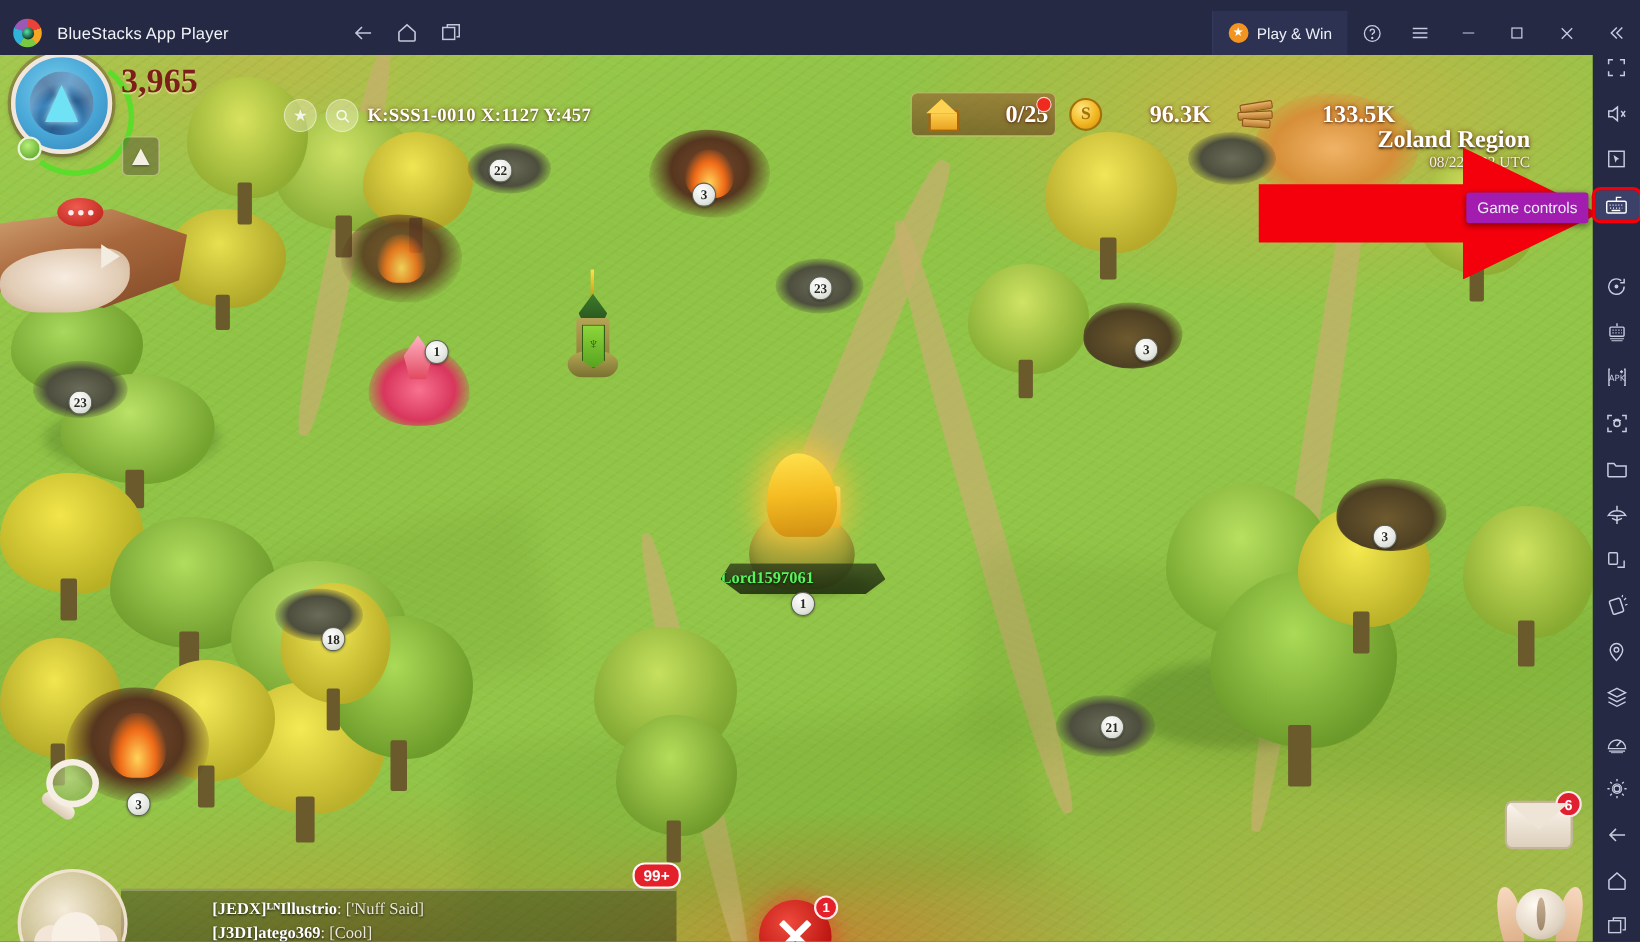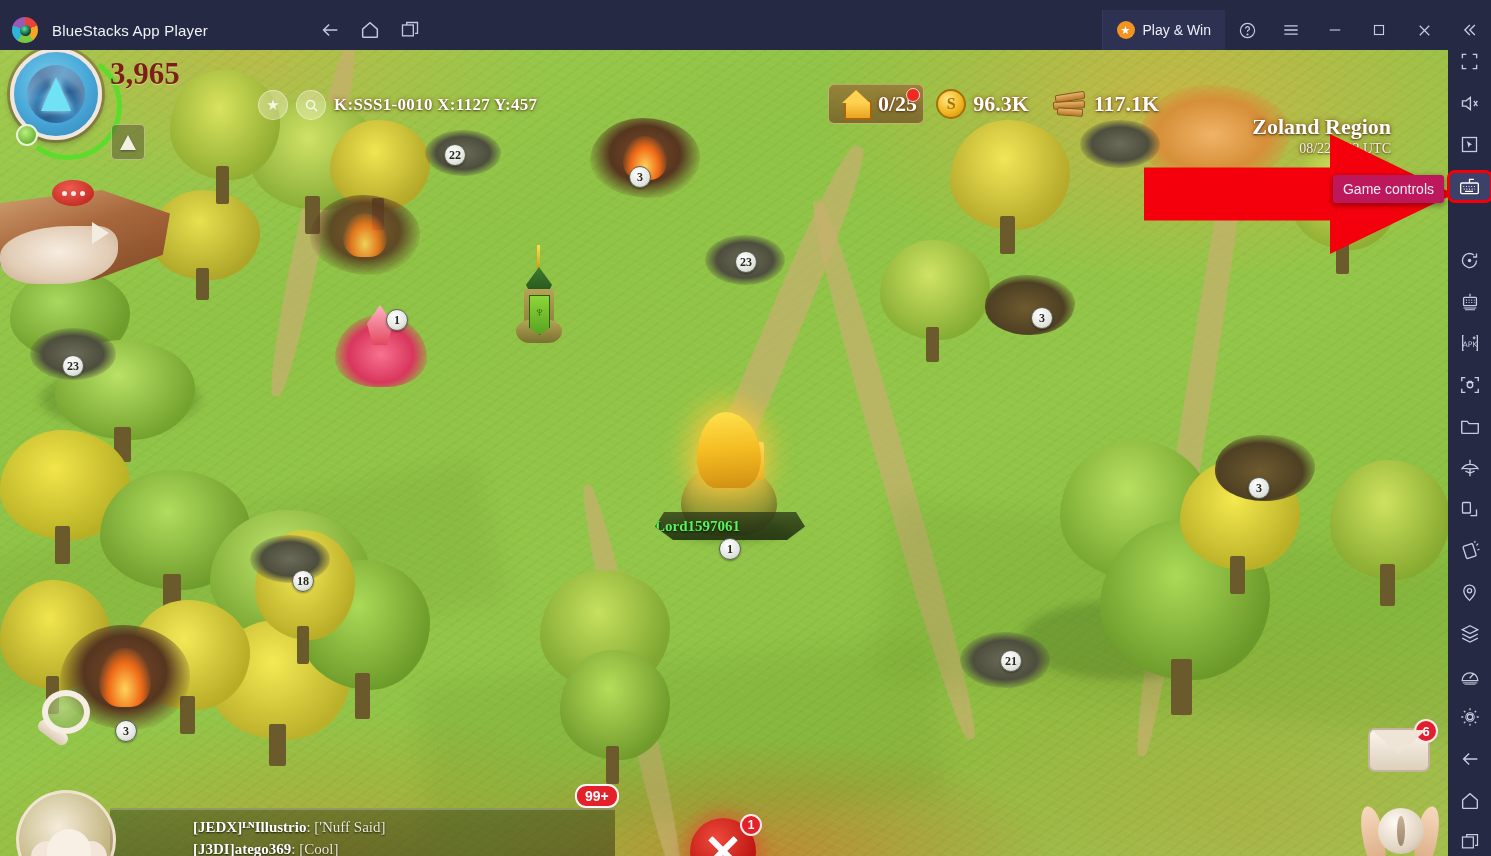--- a/index.html
+++ b/index.html
@@ -242,20 +242,21 @@
     display: flex; align-items: center; height: 40px;
   }
   .res-item {
     display: flex; align-items: center; gap: 7px; padding: 0 12px; height: 40px;
     position: relative; cursor: pointer;
   }
   .res-item .val {
     font-size: 22px; font-weight: bold; color: #fff;
     font-family: "Liberation Serif", serif;
     text-shadow: 0 0 4px rgba(140,60,20,.85), 0 1px 2px rgba(0,0,0,.55);
+    margin-left: 36px;
   }
   #res-house-wrap {
     display: flex; align-items: center; height: 40px;
     background: linear-gradient(180deg, rgba(150,108,52,.72), rgba(110,76,34,.70));
     border: 1px solid rgba(240,215,160,.55);
     border-radius: 6px;
     padding-right: 6px;
   }
   .icon-house { width: 30px; height: 26px; position: relative; }
   .icon-house::before {
@@ -567,21 +568,21 @@
   .sb-item.gap { margin-top: 14px; }
   .sb-item.active {
     background: #3b4168;
     border-radius: 5px;
     outline: 3px solid #f4000c;
     color: #ffffff;
     z-index: 46;
   }
   #sb-tooltip {
     position: absolute; right: 47px; top: 175px;
-    background: #be185d; color: #e9ecf7;
+    background: #a21caf; color: #e9ecf7;
     font-size: 14px; padding: 6px 10px;
     border-radius: 3px; white-space: nowrap;
     z-index: 60;
     box-shadow: 0 2px 6px rgba(0,0,0,.45);
   }
 </style>
 </head>
 <body>
 
 <div id="titlebar">
@@ -781,21 +782,21 @@
     <div class="res-item">
       <span class="icon-coin">S</span>
       <span class="val">96.3K</span>
     </div>
     <div class="res-item">
       <span class="icon-wood">
           <i></i>
           <i></i>
           <i></i>
         </span>
-      <span class="val">117.1K</span>
+      <span class="val">133.5K</span>
     </div>
   </div>
 
   <div id="region-box">
     <div id="region-name">Zoland Region</div>
     <div id="region-time">08/22 6:32 UTC</div>
   </div>
 
   <div id="chat-panel">
     <div class="chat-line">

